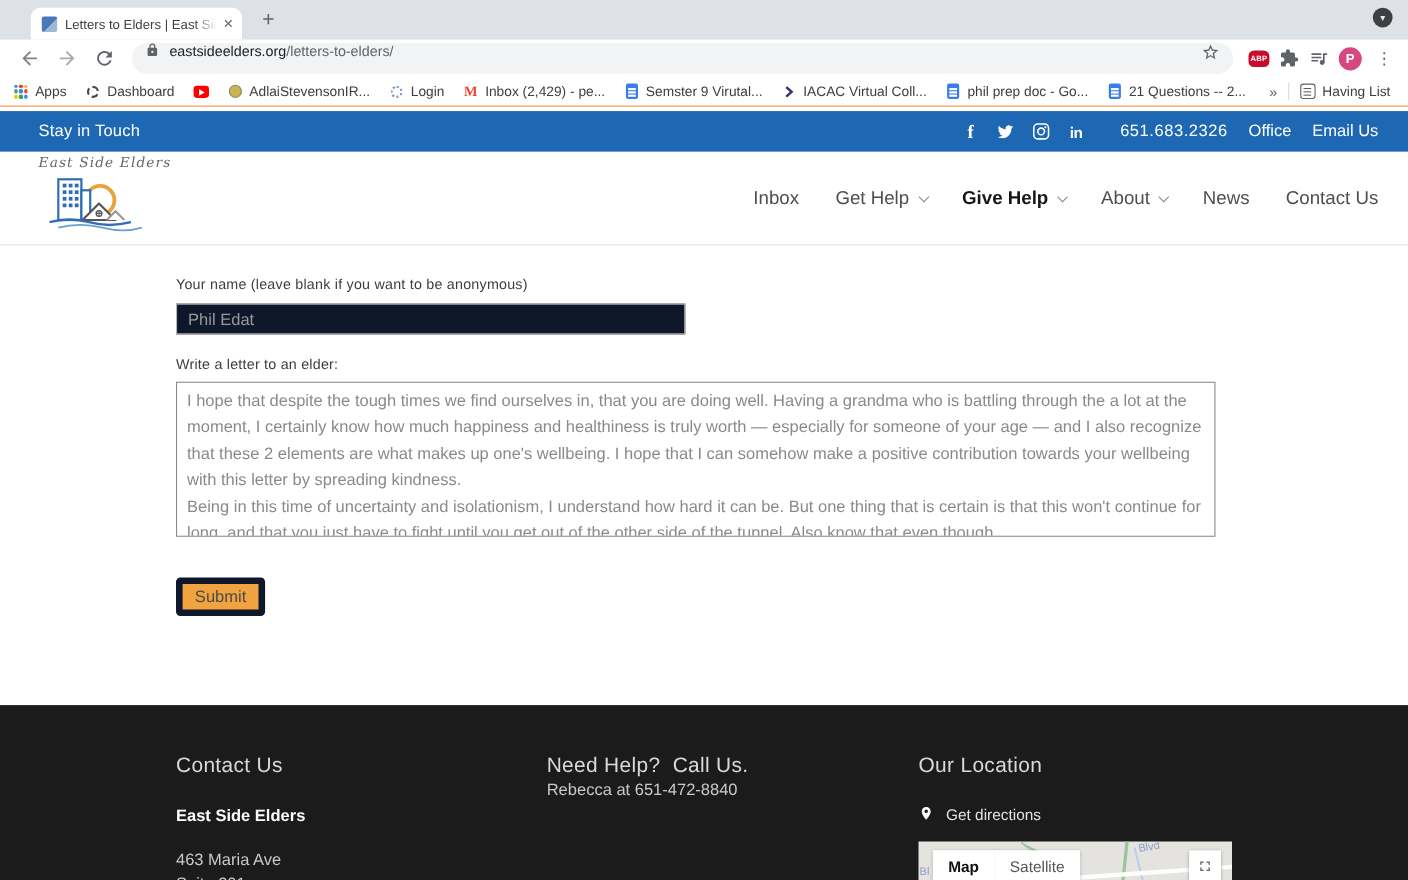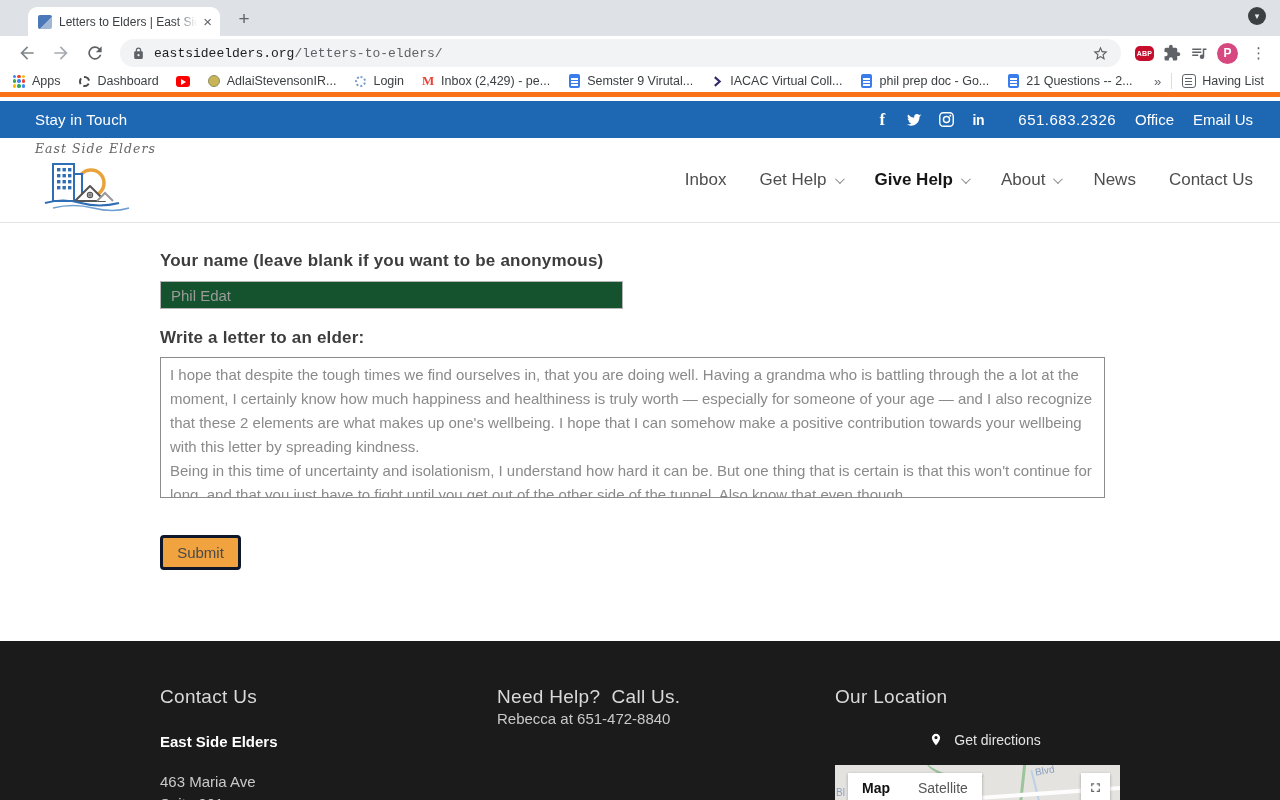--- a/index.html
+++ b/index.html
@@ -17,35 +17,35 @@
                -webkit-mask-image:linear-gradient(90deg,#000 85%,transparent); }
   .tab-close { font-size:15px; color:#5f6368; margin-left:6px; cursor:pointer; line-height:1; }
   .newtab-btn { position:absolute; left:232px; top:8px; width:24px; height:24px; text-align:center;
                 line-height:22px; font-size:19px; color:#5f6368; border-radius:50%; }
   .win-btn { position:absolute; right:14px; top:7px; width:18px; height:18px; background:#3d4043;
              border-radius:50%; color:#e8eaed; font-size:9px; text-align:center; line-height:18px; }
 
   .toolbar { height:34px; background:#fff; display:flex; align-items:center; padding:0 10px; }
   .nav-ic { width:20px; height:20px; margin:0 7px; flex:none; }
   .omnibox { flex:1; height:28px; background:#f1f3f4; border-radius:14px; margin:0 8px;
-             display:flex; align-items:center; padding:0 12px; min-width:0;font-family:Liberation Mono, monospace; }
+             display:flex; align-items:flex-start; padding:0 12px; min-width:0; }
   .omnibox .lock { width:13px; height:13px; margin-right:9px; flex:none; }
   .url { font-size:13px; white-space:nowrap; overflow:hidden; }
   .url .domain { color:#202124; }
   .url .path { color:#5f6368; }
   .omni-star { margin-left:auto; width:17px; height:17px; flex:none; }
   .ext-row { display:flex; align-items:center; gap:9px; margin-left:6px; }
   .abp-badge { background:#c70d2c; color:#fff; font-size:7px; font-weight:700; border-radius:5px;
                width:19px; height:15px; text-align:center; line-height:15px; letter-spacing:.2px; }
   .avatar { width:21px; height:21px; border-radius:50%; background:#d6487f; color:#fff;
             font-size:12px; font-weight:700; text-align:center; line-height:21px; }
   .menu-dots { color:#5f6368; font-size:15px; padding:0 4px; }
 
   .bookmarks { height:27px; background:#fff; display:flex; align-items:center; padding:0 12px;
-               border-bottom:5px solid #f97316; }
+               border-bottom:1px solid #f97316; }
   .bm { display:flex; align-items:center; gap:6px; margin-right:17px; white-space:nowrap; }
   .bm-label { font-size:12.5px; color:#3c4043; }
   .bm-ic { width:14px; height:14px; flex:none; display:flex; align-items:center; justify-content:center; }
   .apps-grid { width:13px; height:13px; display:grid; grid-template-columns:repeat(3,1fr); gap:1.5px; }
   .apps-grid i { border-radius:50%; }
   .dash-circle { width:11px; height:11px; border:2px dashed #4a4a4a; border-radius:50%; }
   .login-circle { width:11px; height:11px; border:2px dotted #7a9cc6; border-radius:50%; }
   .yt { width:15px; height:11px; background:#f00; border-radius:3px; position:relative; }
   .yt::after { content:""; position:absolute; left:5.5px; top:3px; border-left:5px solid #fff;
                border-top:3px solid transparent; border-bottom:3px solid transparent; }
@@ -79,42 +79,42 @@
   .logo { width:100px; }
   .logo-script { font-family:"DejaVu Serif", serif; font-style:italic; font-size:12.5px;
                  color:#666; letter-spacing:1px; white-space:nowrap; }
   .main-nav { margin-left:auto; display:flex; align-items:center; gap:33px; }
   .nav-item { font-size:17px; color:#4e4e4e; display:flex; align-items:center; cursor:pointer; }
   .nav-item.active { color:#161616; font-weight:700; }
   .chev { width:7px; height:7px; border-right:1.6px solid #8a8a8a; border-bottom:1.6px solid #8a8a8a;
           transform:rotate(45deg) translateY(-2px); margin-left:8px; }
 
   .content { height:418px; overflow:hidden; padding-left:160px; }
-  .form-label { margin-top:28px; font-size:17px; font-weight:700; color:#3d3d3d; letter-spacing:.2px; }
+  .form-label { margin-top:28px; font-size:13px; font-weight:400; color:#3d3d3d; letter-spacing:.2px; }
   .name-input { display:block; margin-top:10px; width:463px; height:28px; border:1px solid #b5b5b5;
-                padding:0 10px; font-size:15px; color:#9a9a9a; outline:none; background:#14532d;
+                padding:0 10px; font-size:15px; color:#9a9a9a; outline:none; background:#0f172a;
                 font-family:"Liberation Sans",sans-serif; }
   .letter-label { margin-top:19px; }
   .letter-area { display:block; margin-top:9px; width:945px; height:141px; border:1px solid #8c8c8c;
                  padding:5px 9px; font-size:15px; line-height:24px; color:#8a8a8a; resize:none;
                  overflow:hidden; outline:none; font-family:"Liberation Sans",sans-serif; }
-  .submit-btn { margin-top:37px; width:81px; height:35px; background:#f0a33f; border:3px solid #0f172a;
+  .submit-btn { margin-top:37px; width:81px; height:35px; background:#f0a33f; border:6px solid #0f172a;
                 border-radius:4px; font-size:15px; color:#4a4a4a; cursor:pointer;
                 font-family:"Liberation Sans",sans-serif; }
 
   .site-footer { background:#1b1b1b; height:300px; display:flex; padding-left:160px; }
   .fcol1 { width:337px; } .fcol2 { width:338px; } .fcol3 { width:300px; }
   .f-heading { margin-top:45px; font-size:19px; color:#d9d9d9; font-weight:400;
                white-space:pre-wrap; letter-spacing:.3px; }
   .f-org { margin-top:25px; font-size:15px; font-weight:700; color:#fff; }
   .f-line { font-size:15px; color:#c9c9c9; line-height:22px; }
   .f-addr { margin-top:21px; }
   .f-phones { margin-top:37px; }
   .directions { margin-top:23px; display:flex; align-items:center; gap:11px; font-size:14px;
-                color:#e3e3e3; cursor:pointer;justify-content:center; }
+                color:#e3e3e3; cursor:pointer; }
   .map { margin-top:17px; width:285px; height:80px; background:#e5e3df; position:relative;
          overflow:hidden; }
   .map-road-green { position:absolute; left:184px; top:-6px; width:3px; height:90px;
                     background:#9cc49c; transform:rotate(6deg); }
   .map-road-blue { position:absolute; left:205px; top:4px; width:2px; height:80px;
                    background:#bcd0e8; transform:rotate(-14deg); }
   .map-road-white { position:absolute; left:140px; top:26px; width:150px; height:4px;
                     background:#fdfdfd; transform:rotate(-4deg); }
   .map-curve { position:absolute; left:90px; top:-10px; width:60px; height:24px;
                border-bottom:3px solid #9cc49c; border-radius:0 0 50% 50%; transform:rotate(14deg); }

